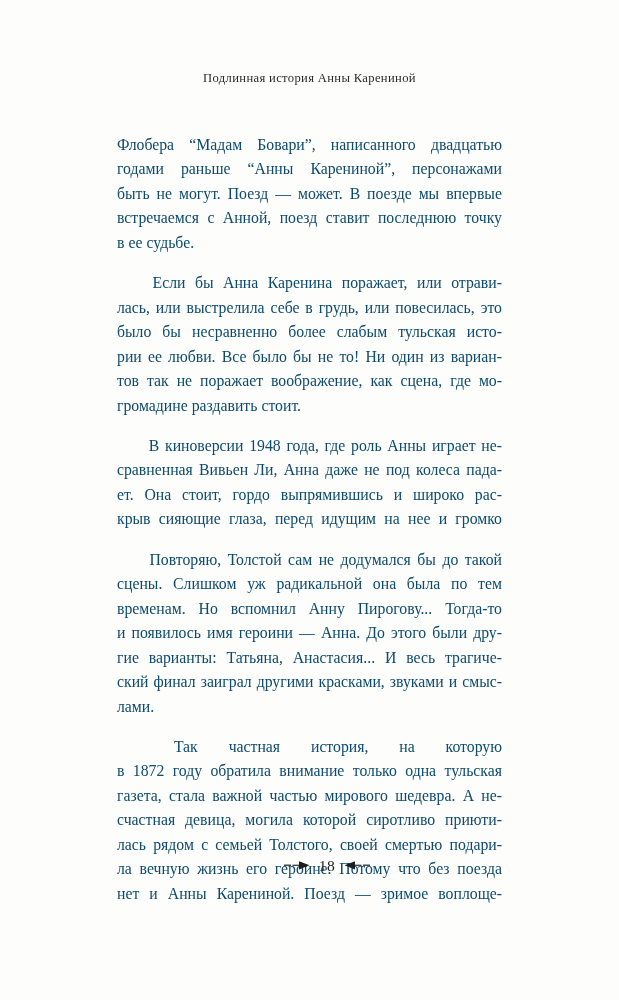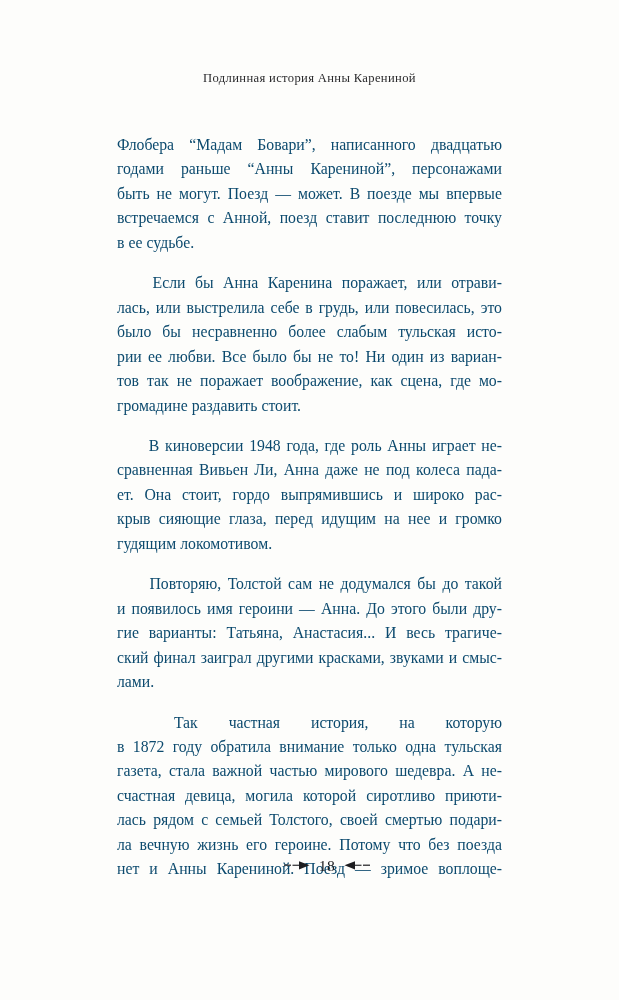--- a/index.html
+++ b/index.html
@@ -225,33 +225,50 @@
           <span>крыв</span>
           <span>сияющие</span>
           <span>глаза,</span>
           <span>перед</span>
           <span>идущим</span>
           <span>на</span>
           <span>нее</span>
           <span>и</span>
           <span>громко</span>
         </span>
-        <span class="ln">гудящим локомотивом.</span>
       </p>
       <p class="para">
         <span class="ln j">
           <span class="indent"></span>
           <span>Повторяю,</span>
           <span>Толстой</span>
           <span>сам</span>
           <span>не</span>
           <span>додумался</span>
           <span>бы</span>
           <span>до</span>
           <span>такой</span>
+        </span>
+        <span class="ln j">
+          <span>сцены.</span>
+          <span>Слишком</span>
+          <span>уж</span>
+          <span>радикальной</span>
+          <span>она</span>
+          <span>была</span>
+          <span>по</span>
+          <span>тем</span>
+        </span>
+        <span class="ln j">
+          <span>временам.</span>
+          <span>Но</span>
+          <span>вспомнил</span>
+          <span>Анну</span>
+          <span>Пирогову...</span>
+          <span>Тогда-то</span>
         </span>
         <span class="ln j">
           <span>и</span>
           <span>появилось</span>
           <span>имя</span>
           <span>героини</span>
           <span>—</span>
           <span>Анна.</span>
           <span>До</span>
           <span>этого</span>

